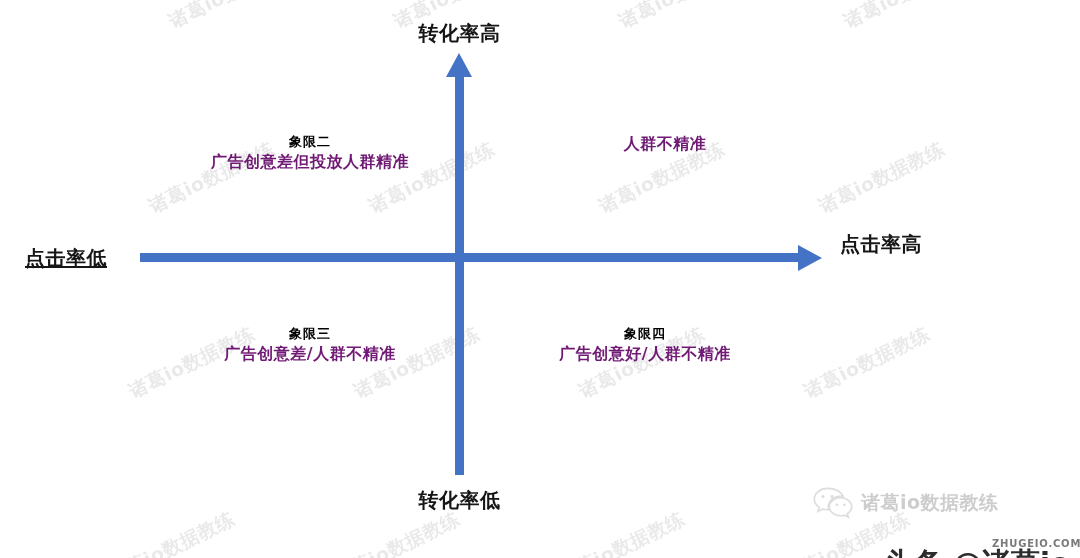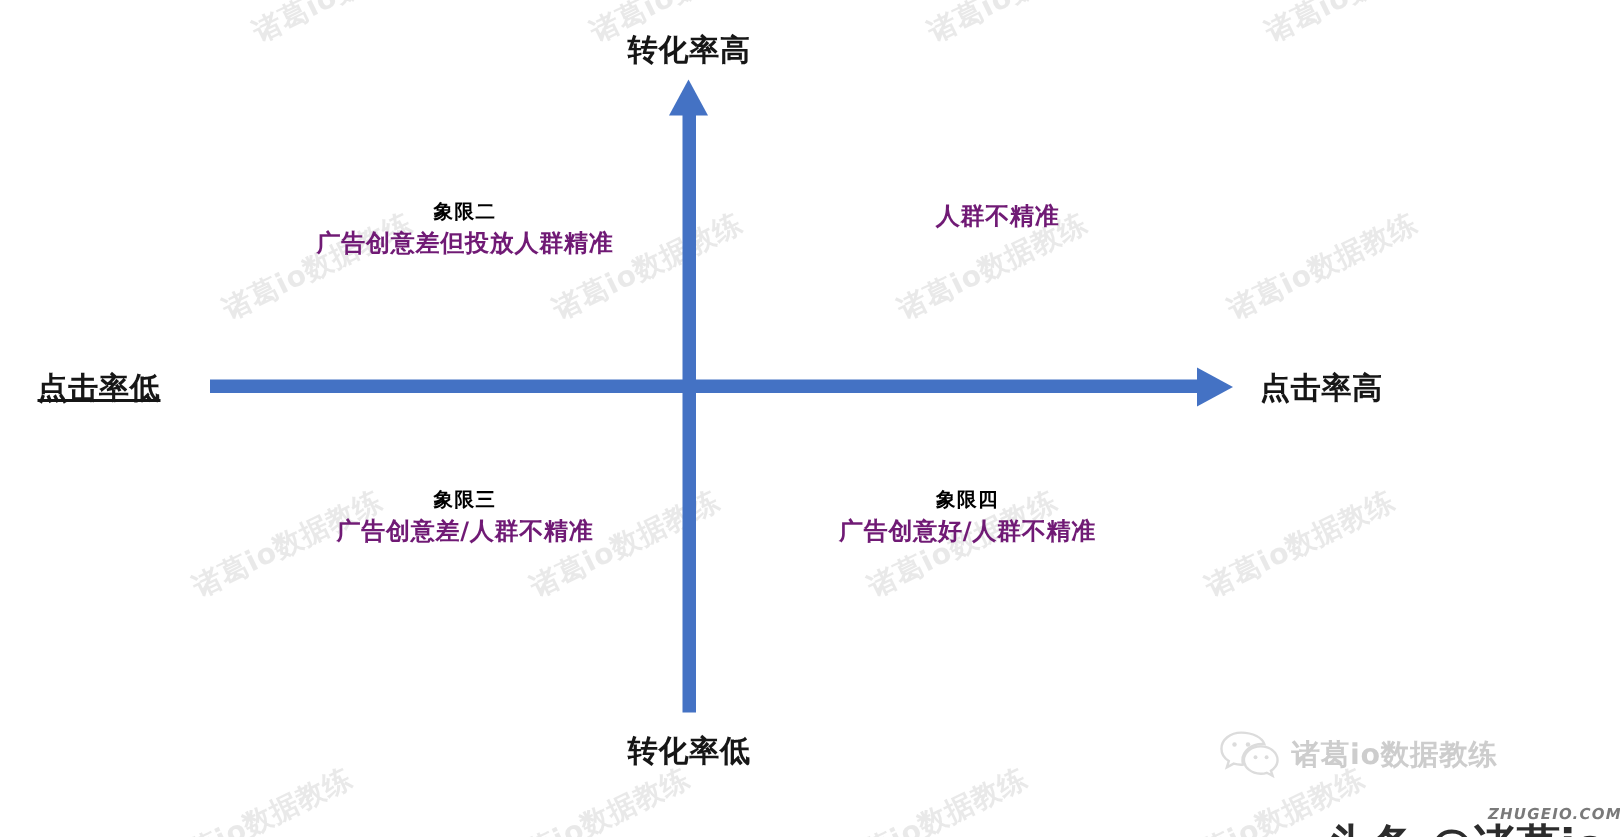--- a/index.html
+++ b/index.html
@@ -108,21 +108,21 @@
     width: 919px;
     text-align: center;
   }
   #axis-label-left {
     left: 25px;
     top: 245px;
     text-decoration: underline;
   }
   #axis-label-right {
     left: 840px;
-    top: 245px;
+    top: 231px;
   }
 
   
   .quadrant {
     position: absolute;
     text-align: center;
     white-space: nowrap;
     z-index: 3;
   }
   .quadrant-title {
@@ -191,21 +191,20 @@
   }
   #zhugeio-domain {
     position: absolute;
     left: 180px;
     top: 52px;
     font-size: 10px;
     font-weight: 700;
     color: #7a7a7a;
     letter-spacing: 0.8px;
     white-space: nowrap;
-    font-style: italic;
   }
 </style>
 </head>
 <body>
 
 <div id="canvas">
 
   <div id="watermark-layer">
       <div class="watermark-text" style="left: 150px; top: 195px; color: rgba(0, 0, 0, 0.086); transform: rotate(-26deg);">诸葛io数据教练</div>
       <div class="watermark-text" style="left: 370px; top: 195px; color: rgba(0, 0, 0, 0.086); transform: rotate(-26deg);">诸葛io数据教练</div>

